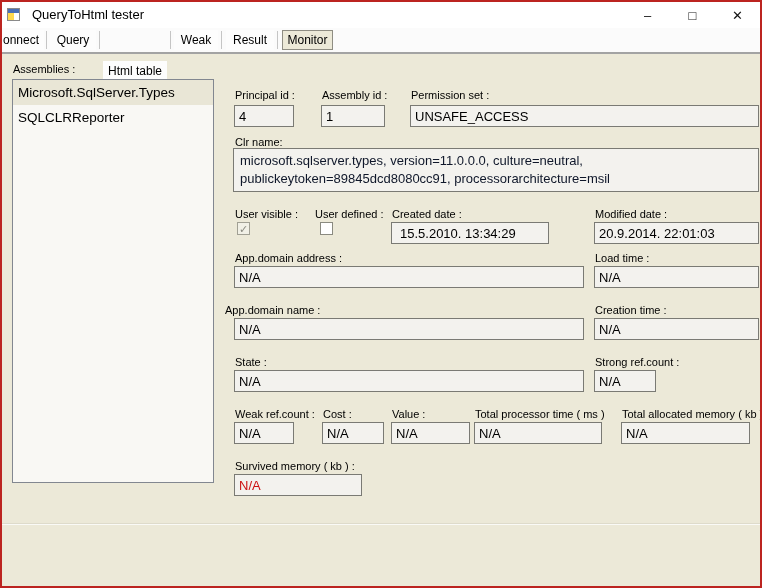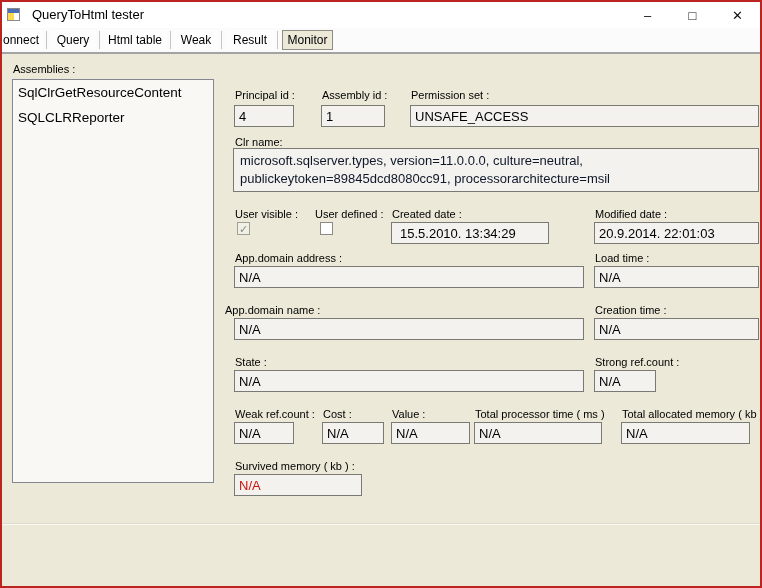--- a/index.html
+++ b/index.html
@@ -86,32 +86,32 @@
       <div class="win-btn">□</div>
       <div class="win-btn">✕</div>
     </div>
   </div>
 
   <div id="toolstrip">
     <div class="ts-btn" style="left:-4px;width:46px;">onnect</div>
     <div class="ts-sep" style="left:44px;"></div>
     <div class="ts-btn" style="left:48px;width:46px;">Query</div>
     <div class="ts-sep" style="left:97px;"></div>
-    <div class="ts-btn" style="left:101px;width:64px;">Html table</div>
+    <div class="ts-btn" style="left:101px;width:64px;margin-top:31px;">Html table</div>
     <div class="ts-sep" style="left:168px;"></div>
     <div class="ts-btn" style="left:172px;width:44px;">Weak</div>
     <div class="ts-sep" style="left:219px;"></div>
     <div class="ts-btn" style="left:224px;width:48px;">Result</div>
     <div class="ts-sep" style="left:275px;"></div>
     <div class="ts-btn active" style="left:280px;width:51px;">Monitor</div>
   </div>
 
   <div class="side-label" style="left:11px;top:61px;">Assemblies :</div>
   <div id="assemblies-list">
-    <div class="lb-item">SqlClrGetResourceContent</div>
+    <div class="lb-item selected">Microsoft.SqlServer.Types</div>
     <div class="lb-item">SQLCLRReporter</div>
   </div>
 
   <div class="fld-label" style="left:233px;top:87px;">Principal id :</div>
   <input class="fld-box" style="left: 232px; top: 103px; width: 60px;" readonly="" value="4">
   <div class="fld-label" style="left:320px;top:87px;">Assembly id :</div>
   <input class="fld-box" style="left: 319px; top: 103px; width: 64px;" readonly="" value="1">
   <div class="fld-label" style="left:409px;top:87px;">Permission set :</div>
   <input class="fld-box" style="left: 408px; top: 103px; width: 349px;" readonly="" value="UNSAFE_ACCESS">
 

